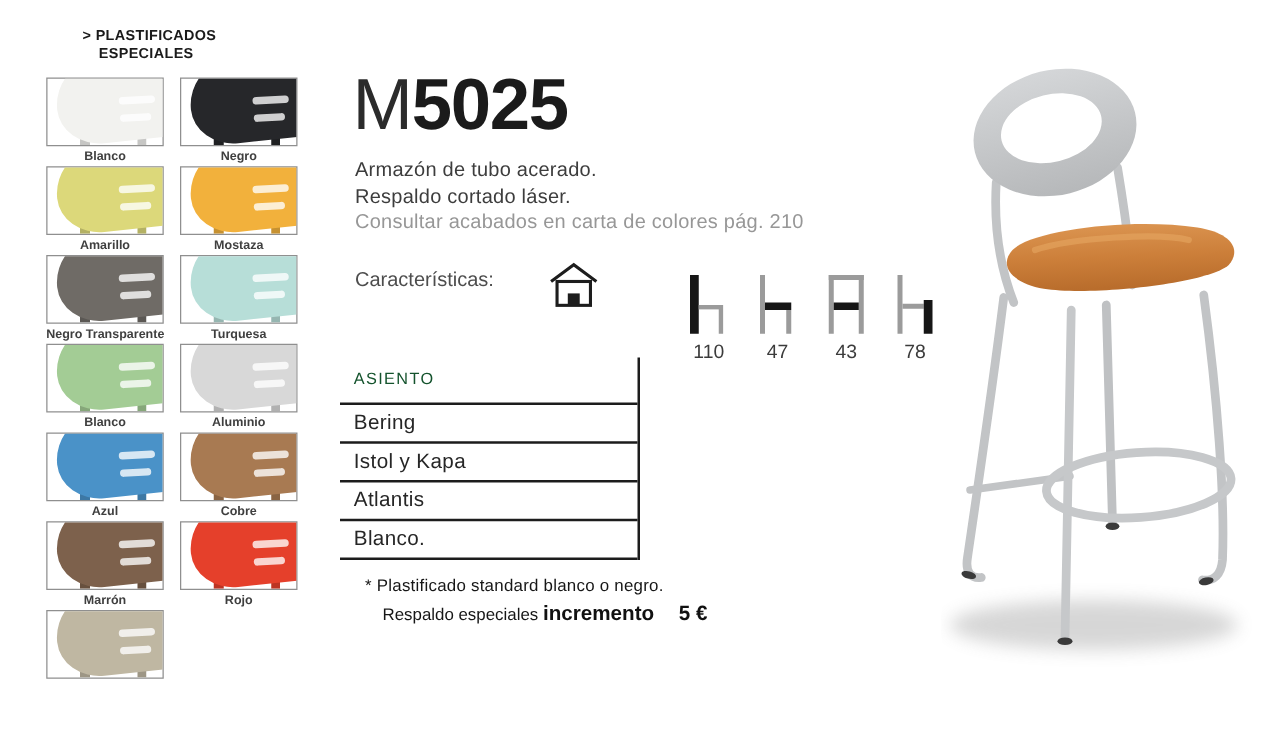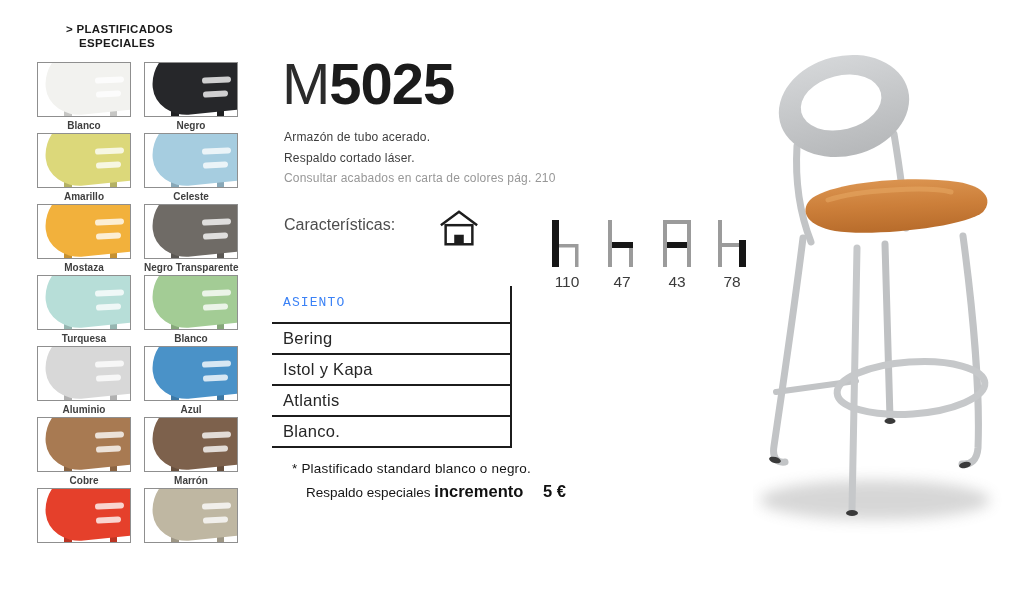--- a/index.html
+++ b/index.html
@@ -28,39 +28,39 @@
   .hl1{width:29px;height:6px;right:6px;top:14px;}
   .hl2{width:25px;height:6px;right:9px;top:28px;}
   .tile-label{width:94px;text-align:center;font-size:10px;color:#3f3f3f;
               margin-top:3px;white-space:nowrap;}
 
   
   .model{position:absolute;left:282px;top:55px;line-height:1;letter-spacing:-1px;}
   .model .m{font-size:58px;font-weight:400;color:#2b2b2b;}
   .model .num{font-size:58px;font-weight:700;color:#1b1b1b;}
 
-  .desc{position:absolute;left:284px;top:127px;font-size:12px;line-height:20.5px;
+  .desc{position:absolute;left:284px;top:127px;font-size:16px;line-height:20.5px;
         letter-spacing:.2px;}
   .desc .d1,.desc .d2{color:#3d3d3d;}
   .desc .d3{color:#979797;}
 
   .features-label{position:absolute;left:284px;top:216px;font-size:16px;color:#4d4d4d;}
   .house{position:absolute;left:438px;top:208px;}
 
   .dims{position:absolute;left:546px;top:220px;display:flex;gap:13px;}
   .dim-col{width:42px;text-align:center;}
   .dim-col svg{display:block;margin:0 auto;}
   .dim-value{margin-top:5px;font-size:15.5px;color:#3b3b3b;}
 
   
   .seat-table{position:absolute;left:272px;top:286px;width:238px;
               border-right:2px solid #1c1c1c;}
   .seat-table .thead{height:38px;border-bottom:2px solid #1c1c1c;
-              font-size:13px;letter-spacing:1.1px;color:#3b82f6;
-              padding:9px 0 0 11px;box-sizing:border-box;font-family:Liberation Mono, monospace;}
+              font-size:13px;letter-spacing:1.1px;color:#14532d;
+              padding:9px 0 0 11px;box-sizing:border-box;}
   .seat-table .trow{height:31px;border-bottom:2px solid #1c1c1c;font-size:16.5px;
               color:#262626;padding:5px 0 0 11px;box-sizing:border-box;
               letter-spacing:.3px;}
 
   
   .footnote1{position:absolute;left:292px;top:461px;font-size:13.5px;color:#161616;
              letter-spacing:.2px;}
   .footnote2{position:absolute;left:306px;top:482px;font-size:13.5px;color:#161616;}
   .footnote2 .b{font-size:16.5px;font-weight:700;color:#111;}
   .footnote2 .price{margin-left:16px;}
@@ -101,30 +101,20 @@
     </div>
     <div class="swatch-cell">
       <div class="tile">
         <div class="leg leg1" style="background: rgb(220, 216, 122);"></div>
         <div class="leg leg2" style="background: rgb(220, 216, 122);"></div>
         <div class="blob" style="background: rgb(220, 216, 122);"></div>
         <div class="hl hl1"></div>
         <div class="hl hl2"></div>
       </div>
       <div class="tile-label">Amarillo</div>
-    </div>
-    <div class="swatch-cell">
-      <div class="tile">
-        <div class="leg leg1" style="background: rgb(166, 205, 224);"></div>
-        <div class="leg leg2" style="background: rgb(166, 205, 224);"></div>
-        <div class="blob" style="background: rgb(166, 205, 224);"></div>
-        <div class="hl hl1"></div>
-        <div class="hl hl2"></div>
-      </div>
-      <div class="tile-label">Celeste</div>
     </div>
     <div class="swatch-cell">
       <div class="tile">
         <div class="leg leg1" style="background: rgb(242, 177, 60);"></div>
         <div class="leg leg2" style="background: rgb(242, 177, 60);"></div>
         <div class="blob" style="background: rgb(242, 177, 60);"></div>
         <div class="hl hl1"></div>
         <div class="hl hl2"></div>
       </div>
       <div class="tile-label">Mostaza</div>

